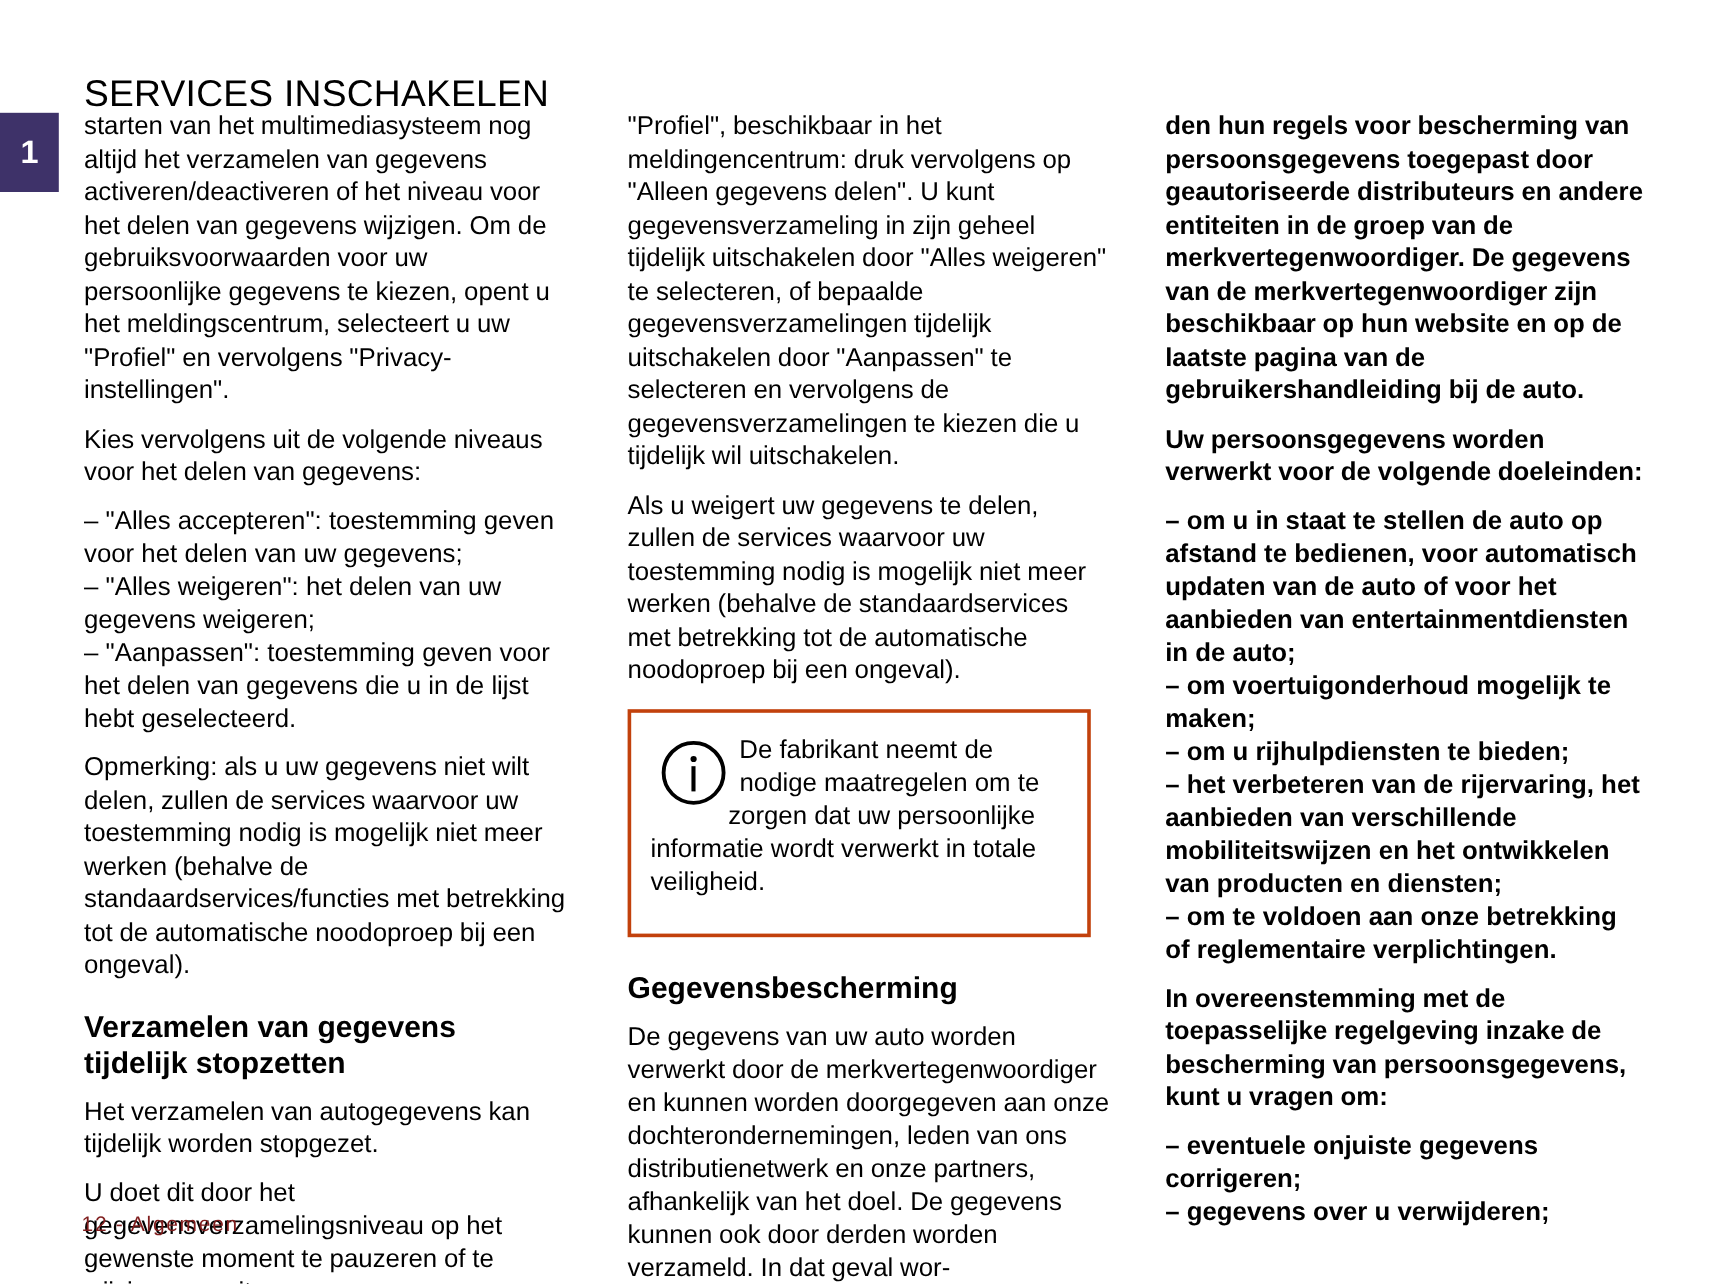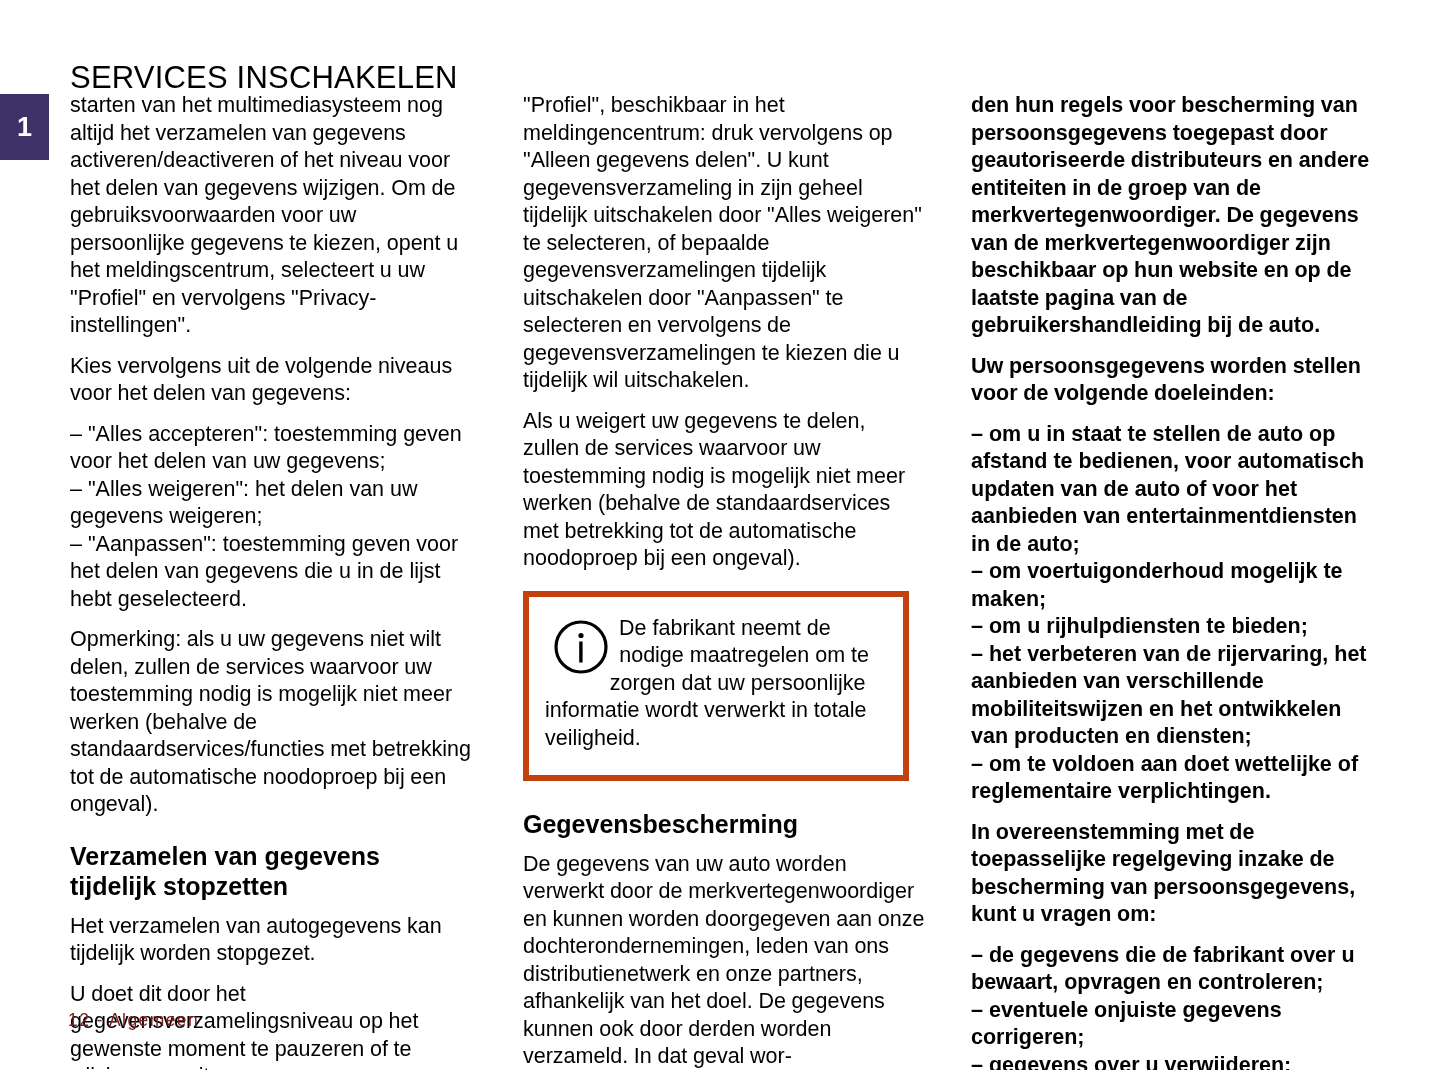--- a/index.html
+++ b/index.html
@@ -83,21 +83,21 @@
     margin: 22px 0 12px 0;
     font-size: 25px;
     font-weight: 700;
     line-height: 30px;
   }
   h2.subhead.first-sub { margin-top: 28px; }
 
   
   .info-box {
     position: relative;
-    border: 6px solid #c2410c;
+    border: 3px solid #c2410c;
     margin: 18px 16px 16px 0;
     padding: 18px 16px 12px 16px;
     min-height: 190px;
   }
   .info-icon {
     float: left;
     width: 56px;
     height: 56px;
     margin: 4px 14px 2px 8px;
     shape-outside: circle(50%);
@@ -158,31 +158,30 @@
       </span>
       <p class="info-text">De fabrikant neemt de nodige maatregelen om te zorgen dat uw persoonlijke informatie wordt verwerkt in totale veiligheid.</p>
     </div>
 
     <h2 class="subhead first-sub">Gegevensbescherming</h2>
     <p class="para">De gegevens van uw auto worden verwerkt door de merkvertegenwoordiger en kunnen worden doorgegeven aan onze dochterondernemingen, leden van ons distributienetwerk en onze partners, afhankelijk van het doel. De gegevens kunnen ook door derden worden verzameld. In dat geval wor-</p>
   </div>
 
   <div class="col col-3">
     <p class="para">den hun regels voor bescherming van persoonsgegevens toegepast door geautoriseerde distributeurs en andere entiteiten in de groep van de merkvertegenwoordiger. De gegevens van de merkvertegenwoordiger zijn beschikbaar op hun website en op de laatste pagina van de gebruikershandleiding bij de auto.</p>
-    <p class="para">Uw persoonsgegevens worden stellen voor de volgende doeleinden:</p>
+    <p class="para">Uw persoonsgegevens worden verwerkt voor de volgende doeleinden:</p>
     <div class="bullet-group">
       <p class="bullet">– om u in staat te stellen de auto op afstand te bedienen, voor automatisch updaten van de auto of voor het aanbieden van entertainmentdiensten in de auto;</p>
       <p class="bullet">– om voertuigonderhoud mogelijk te maken;</p>
       <p class="bullet">– om u rijhulpdiensten te bieden;</p>
       <p class="bullet">– het verbeteren van de rijervaring, het aanbieden van verschillende mobiliteitswijzen en het ontwikkelen van producten en diensten;</p>
-      <p class="bullet">– om te voldoen aan doet wettelijke of reglementaire verplichtingen.</p>
+      <p class="bullet">– om te voldoen aan onze betrekking of reglementaire verplichtingen.</p>
     </div>
     <p class="para">In overeenstemming met de toepasselijke regelgeving inzake de bescherming van persoonsgegevens, kunt u vragen om:</p>
     <div class="bullet-group">
-      <p class="bullet">– de gegevens die de fabrikant over u bewaart, opvragen en controleren;</p>
       <p class="bullet">– eventuele onjuiste gegevens corrigeren;</p>
       <p class="bullet">– gegevens over u verwijderen;</p>
     </div>
   </div>
 
 </div>
 
 <div class="footer">12 - Algemeen</div>
 
 </body></html>

